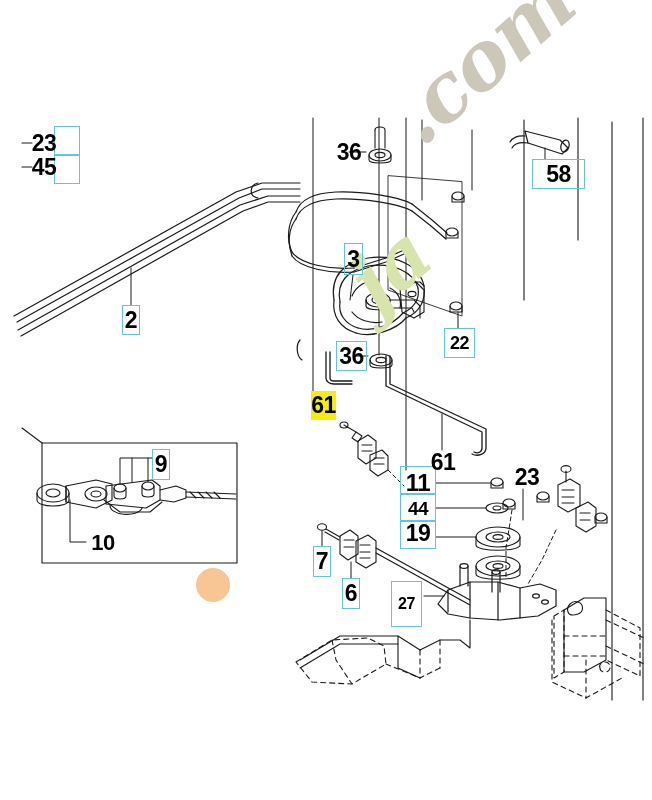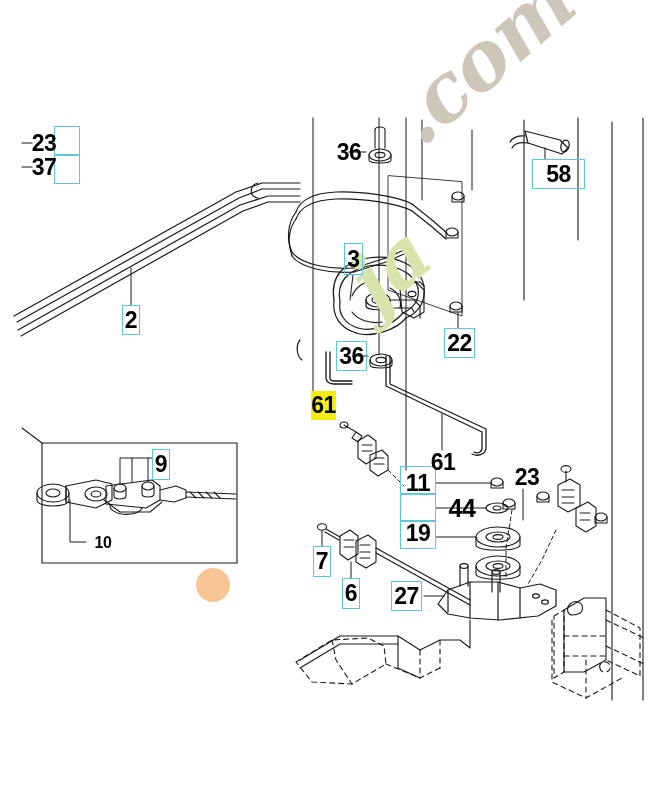--- a/index.html
+++ b/index.html
@@ -434,49 +434,49 @@
     <div class="divider" style="top:27px;"></div>
   </div>
 
   <div class="stackbox" id="grp-11-44-16" style="left:400px; top:466px; width:36px; height:83px;">
     <div class="divider" style="top:26px;"></div>
     <div class="divider" style="top:53px;"></div>
   </div>
 
   <div class="callout plain" style="left:29px; top:131px; width:30px; height:24px; font-size:23px;">23</div>
 
-  <div class="callout plain" style="left:29px; top:155px; width:30px; height:24px; font-size:23px;">37</div>
+  <div class="callout plain" style="left:29px; top:155px; width:30px; height:24px; font-size:23px;">45</div>
 
   <div class="callout cyan" style="left:122px; top:305px; width:18px; height:30px; font-size:23px;">2</div>
 
   <div class="callout plain" style="left:334px; top:140px; width:30px; height:24px; font-size:23px;">36</div>
 
   <div class="callout cyan" style="left:344px; top:243px; width:19px; height:32px; font-size:23px;">3</div>
 
   <div class="callout cyan" style="left:532px; top:159px; width:53px; height:30px; font-size:23px;">58</div>
 
-  <div class="callout cyan" style="left:444px; top:328px; width:31px; height:30px; font-size:23px;">22</div>
+  <div class="callout cyan" style="left:444px; top:328px; width:31px; height:30px; font-size:18px;">22</div>
 
   <div class="callout cyan" style="left:336px; top:341px; width:31px; height:30px; font-size:23px;">36</div>
 
   <div class="callout yellow" style="left:311px; top:391px; width:25px; height:29px; font-size:23px;">61</div>
 
   <div class="callout plain" style="left:428px; top:450px; width:30px; height:24px; font-size:23px;">61</div>
 
   <div class="stack-num" style="left:403px; top:471px; width:30px; height:24px; font-size:24px;">11</div>
 
-  <div class="stack-num" style="left:403px; top:496px; width:30px; height:24px; font-size:25px;margin-left:44px;">44</div>
+  <div class="stack-num" style="left:403px; top:496px; width:30px; height:24px; font-size:19px;">44</div>
 
   <div class="stack-num" style="left:403px; top:521px; width:30px; height:24px; font-size:23px;">19</div>
 
   <div class="callout plain" style="left:512px; top:465px; width:30px; height:24px; font-size:23px;">23</div>
 
   <div class="callout cyan" style="left:313px; top:546px; width:18px; height:31px; font-size:23px;">7</div>
 
   <div class="callout cyan" style="left:342px; top:578px; width:18px; height:31px; font-size:23px;">6</div>
 
-  <div class="callout cyan" style="left:391px; top:581px; width:31px; height:30px; font-size:23px;">27</div>
+  <div class="callout cyan" style="left:391px; top:581px; width:31px; height:46px; font-size:16px;">27</div>
 
   <div class="callout cyan" style="left:152px; top:449px; width:18px; height:31px; font-size:23px;">9</div>
 
-  <div class="callout plain" style="left:88px; top:531px; width:30px; height:24px; font-size:16px;">10</div>
+  <div class="callout plain" style="left:88px; top:531px; width:30px; height:24px; font-size:22px;">10</div>
 
 </div>
 
 </body></html>

